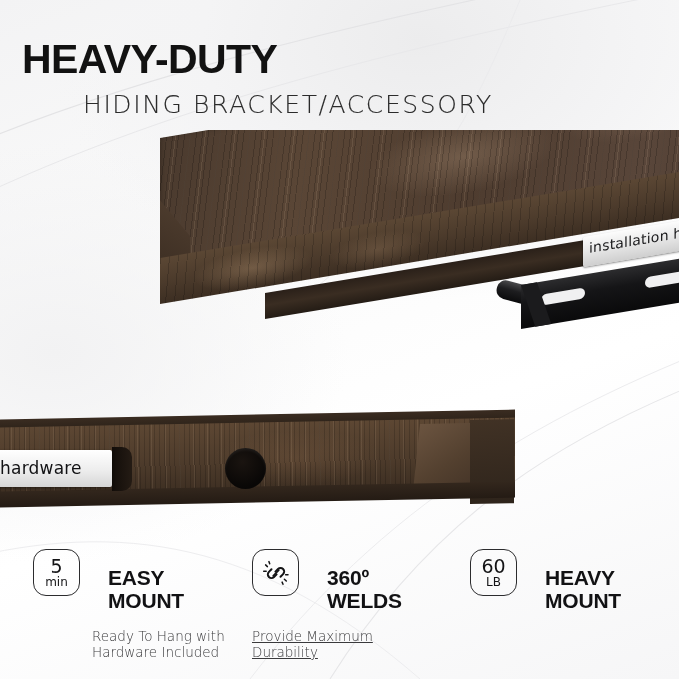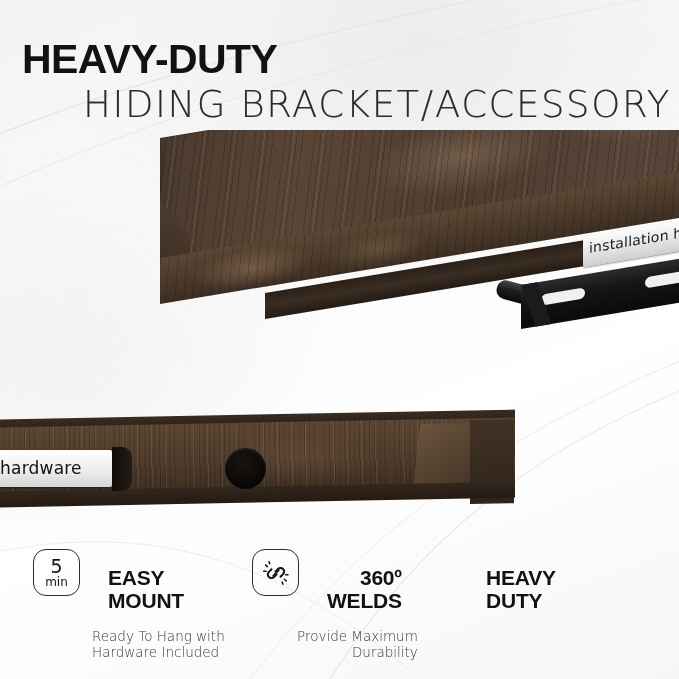--- a/index.html
+++ b/index.html
@@ -22,21 +22,21 @@
 
   
   .headline-block{position:absolute;left:0;top:36px;width:679px;}
   .headline{
     margin:0;padding:0 0 0 22px;
     font-size:41px;line-height:47px;font-weight:700;
     letter-spacing:-0.6px;color:#121212;
   }
   .subhead{
     margin:6px 0 8px 0;padding:0 0 0 83px;
-    font-size:37px;line-height:32px;font-weight:300;
+    font-size:25px;line-height:32px;font-weight:300;
     letter-spacing:1.6px;color:#2b2b2b;
     font-family:"DejaVu Sans",sans-serif;
     -webkit-text-stroke:0.1px #2b2b2b;
   }
 
   
   .photo-top{position:absolute;left:0;top:130px;width:679px;height:245px;overflow:hidden;}
   .photo-bottom{position:absolute;left:0;top:400px;width:679px;height:150px;overflow:hidden;}
 
   .wood-grain{
@@ -185,21 +185,21 @@
   .label-bottom-slot{
     position:absolute;left:112px;top:447px;width:20px;height:44px;
     background:linear-gradient(90deg,#120d09 0%,#241b14 100%);
     border-radius:0 10px 10px 0;
   }
 
   
   .features{position:absolute;left:0;top:549px;width:679px;height:120px;}
   .feature{position:absolute;top:0;display:flex;gap:12px;}
   .f1{left:33px;width:215px;}
-  .f2{left:252px;width:210px;text-align:right;}
+  .f2{left:252px;width:210px;}
   .f3{left:470px;width:205px;}
 
   .badge{
     flex:0 0 auto;width:47px;height:47px;border-radius:13px;
     border:1.6px solid #2c2c2e;box-sizing:border-box;
     display:flex;flex-direction:column;align-items:center;justify-content:center;
     background:transparent;
   }
   .badge .big{font-size:19px;font-weight:400;line-height:19px;color:#141416;font-family:"DejaVu Sans",sans-serif;}
   .badge .small{font-size:12px;font-weight:400;line-height:12px;color:#141416;font-family:"DejaVu Sans",sans-serif;}
@@ -207,21 +207,21 @@
 
   .f-text{padding-top:1px;}
   .f-title{
     font-size:21px;line-height:23px;font-weight:700;color:#121214;
     letter-spacing:-0.2px;white-space:pre-line;margin:16px;
   }
   .f-desc{
     margin:9px 0 12px 0;font-size:13.5px;line-height:16px;font-weight:300;
     color:#3a3a3c;white-space:pre-line;font-family:"DejaVu Sans",sans-serif;
   }
-  .f2 .f-desc,.f3 .f-desc{margin-left:-59px;}
+  .f2 .f-desc,.f3 .f-desc{margin-left:-59px;text-decoration:underline;}
   .f1 .f-desc{margin-left:0;}
 </style>
 </head>
 <body>
 
 <div class="canvas">
 
   <div class="bg-base"></div>
   <div class="bg-swoosh">
     <svg width="679" height="679" viewBox="0 0 679 679">
@@ -298,20 +298,24 @@
       </div>
       <div class="f-text">
         <p class="f-title">360º
 WELDS</p>
         <p class="f-desc">Provide Maximum
 Durability</p>
       </div>
     </div>
 
     <div class="feature f3">
+      <div class="badge">
+        <span class="big">60</span>
+        <span class="small">LB</span>
+      </div>
       <div class="f-text">
         <p class="f-title">HEAVY
-DUTY</p>
+MOUNT</p>
       </div>
     </div>
 
   </div>
 </div>
 
 </body></html>

